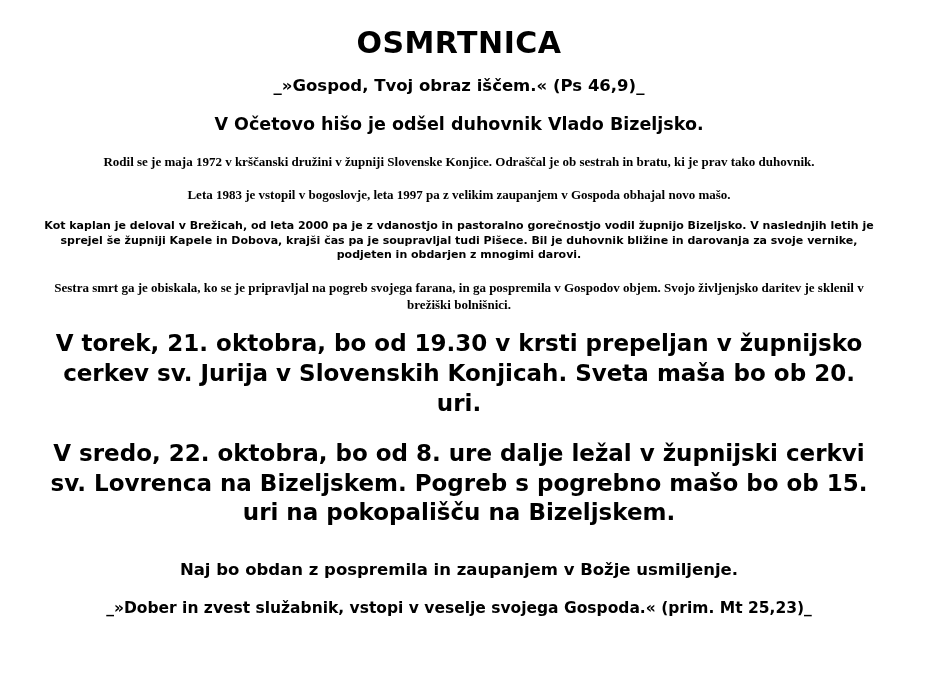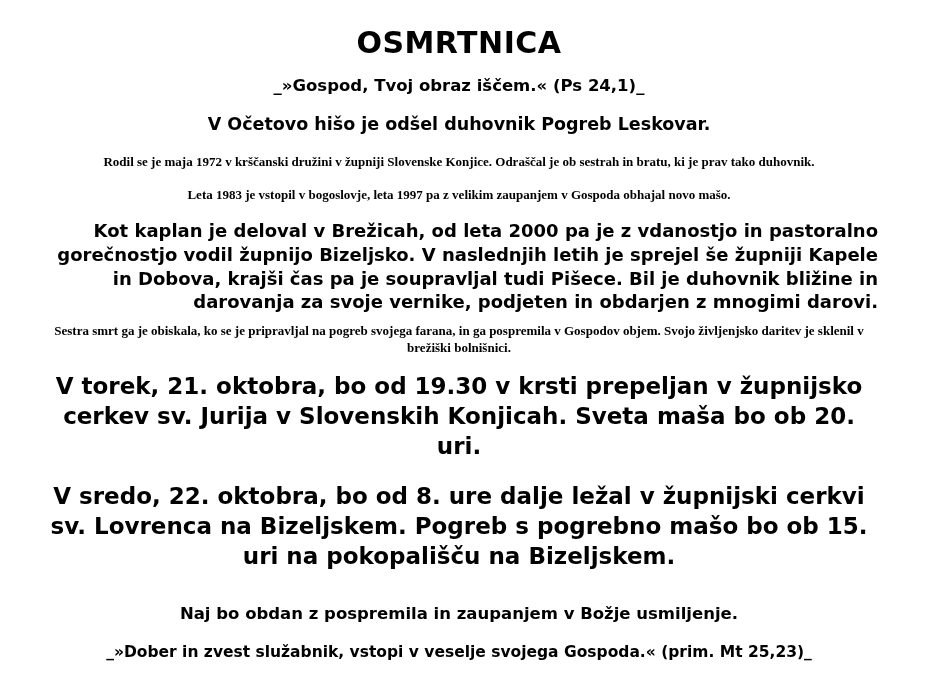--- a/index.html
+++ b/index.html
@@ -47,24 +47,23 @@
     font-size: 17.5px;
     margin-bottom: 17px;
   }
   .para {
     font-size: 13px;
     margin-bottom: 16px;
     max-width: 850px;
     font-family: Liberation Serif, serif;
   }
   .para-wide {
-    font-size: 18px;
-    margin-bottom: 8px;
+    font-size: 11px;
+    margin-bottom: 16px;
     max-width: 880px;
-    text-align: right;
   }
   .big {
     font-size: 23px;
     font-weight: 800;
     line-height: 1.30;
     margin-bottom: 20px;
     max-width: 830px;
   }
   .big.second {
     margin-bottom: 31px;
@@ -78,23 +77,23 @@
     margin-bottom: 17px;
   }
 </style>
 </head>
 <body>
 
 <div class="page">
 
   <h1 class="title">OSMRTNICA</h1>
 
-  <p class="quote">_»Gospod, Tvoj obraz iščem.« (Ps 24,1)_</p>
+  <p class="quote">_»Gospod, Tvoj obraz iščem.« (Ps 46,9)_</p>
 
-  <p class="lead">V Očetovo hišo je odšel duhovnik Pogreb Leskovar.</p>
+  <p class="lead">V Očetovo hišo je odšel duhovnik Vlado Bizeljsko.</p>
 
   <p class="para">Rodil se je maja 1972 v krščanski družini v župniji Slovenske Konjice. Odraščal je ob sestrah in bratu, ki je prav tako duhovnik.</p>
 
   <p class="para">Leta 1983 je vstopil v bogoslovje, leta 1997 pa z velikim zaupanjem v Gospoda obhajal novo mašo.</p>
 
   <p class="para-wide">Kot kaplan je deloval v Brežicah, od leta 2000 pa je z vdanostjo in pastoralno gorečnostjo vodil župnijo Bizeljsko. V naslednjih letih je sprejel še župniji Kapele in Dobova, krajši čas pa je soupravljal tudi Pišece. Bil je duhovnik bližine in darovanja za svoje vernike, podjeten in obdarjen z mnogimi darovi.</p>
 
   <p class="para">Sestra smrt ga je obiskala, ko se je pripravljal na pogreb svojega farana, in ga pospremila v Gospodov objem. Svojo življenjsko daritev je sklenil v brežiški bolnišnici.</p>
 
   <p class="big">V torek, 21. oktobra, bo od 19.30 v krsti prepeljan v župnijsko cerkev sv. Jurija v Slovenskih Konjicah. Sveta maša bo ob 20. uri.</p>

